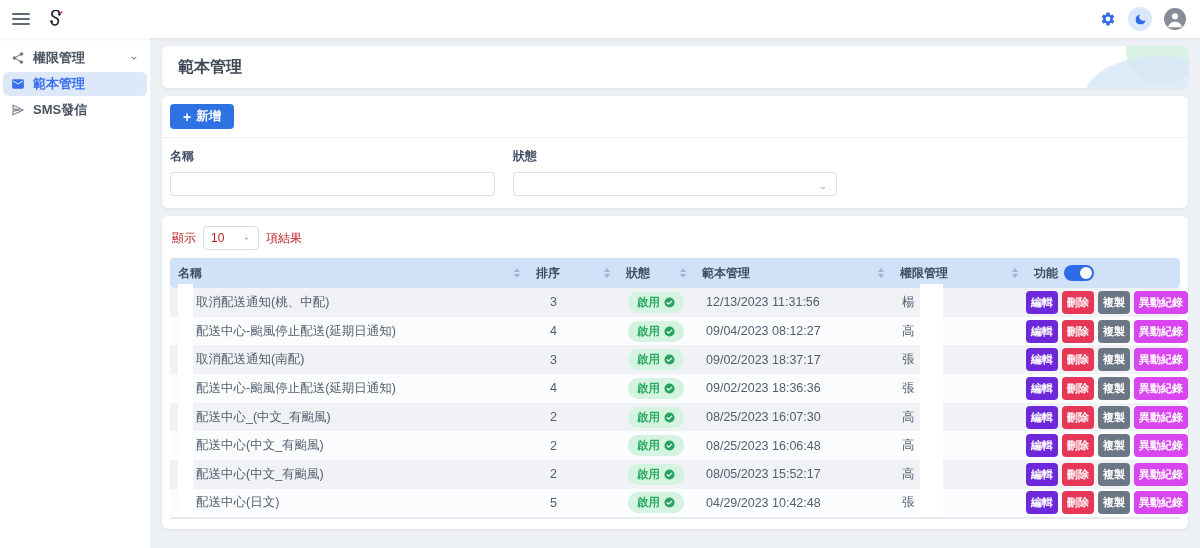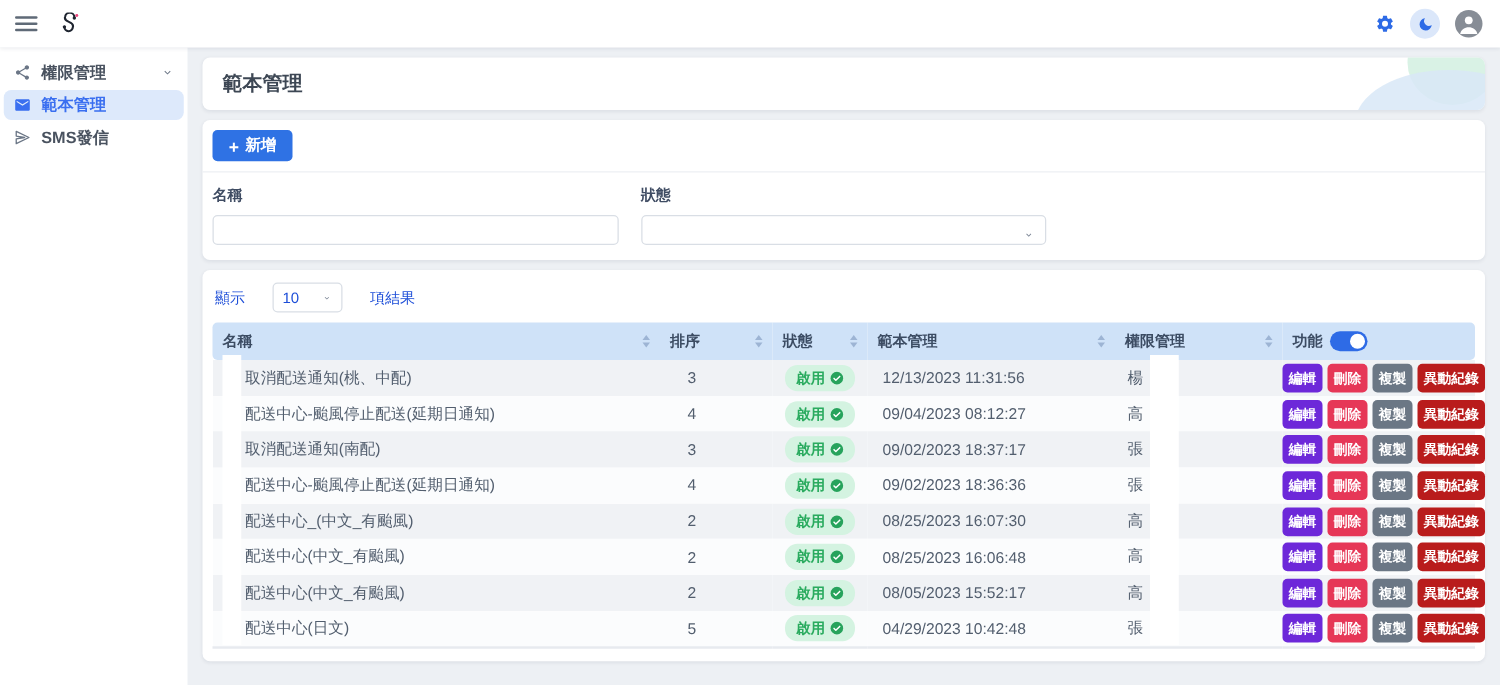--- a/index.html
+++ b/index.html
@@ -61,21 +61,21 @@
   .select-wrap { position:relative; }
   .select-wrap .chev { position:absolute; right:9px; top:8px; }
   .search-row { display:flex; justify-content:center; margin-top:14px; }
   .btn-search {
     background:#fff; border:1px solid #dde2e8; border-radius:4px; height:26px; padding:0 11px;
     color:#2f6fed; font-size:12.5px; font-weight:bold; cursor:pointer;
     display:inline-flex; align-items:center; gap:5px; box-shadow:0 1px 2px rgba(20,40,70,.05);
   }
   
   .table-card { padding:6px 8px 10px 8px; position:relative; }
-  .results-bar { display:flex; align-items:center; gap:22px; height:24px; margin:4px 0 8px 2px; font-size:12px; color:#1d4ed8; }
+  .results-bar { display:flex; align-items:center; gap:7px; height:24px; margin:4px 0 8px 2px; font-size:12px; color:#b91c1c; }
   .pselect {
     width:56px; height:24px; border:1px solid #d9dee5; border-radius:4px; display:flex;
     align-items:center; justify-content:space-between; padding:0 7px; font-size:12px; cursor:pointer; background:#fff;
   }
   table { width:100%; border-collapse:collapse; table-layout:fixed; border-bottom:2px solid #e7eaef; }
   thead th {
     background:#cfe2f8; height:30px; font-size:12px; font-weight:bold; color:#3c4c63; text-align:left;
   }
   thead th:first-child { border-radius:4px 0 0 4px; }
   thead th:last-child  { border-radius:0 4px 4px 0; }
@@ -101,21 +101,21 @@
     display:inline-flex; align-items:center; gap:4px; background:#d4f3e1; color:#2aab5f;
     font-size:11.5px; font-weight:bold; border-radius:10px; padding:3px 9px;
   }
   .abtn {
     border:none; border-radius:4px; color:#fff; font-size:11px; font-weight:bold;
     padding:4px 5px; cursor:pointer; white-space:nowrap; font-family:inherit;
   }
   .abtn.edit { background:#6d28d9; }
   .abtn.del  { background:#e63757; }
   .abtn.copy { background:#6b7785; }
-  .abtn.log  { background:#b91c1c; }
+  .abtn.log  { background:#d946ef; }
   .redact { position:absolute; background:#fff; top:68px; height:232px; z-index:5; }
   .redact.a { left:16px; width:15px; }
   .redact.b { left:758px; width:23px; }
 </style>
 </head>
 <body>
 
 <div class="topbar">
   <span class="hamburger">
       <i></i>

